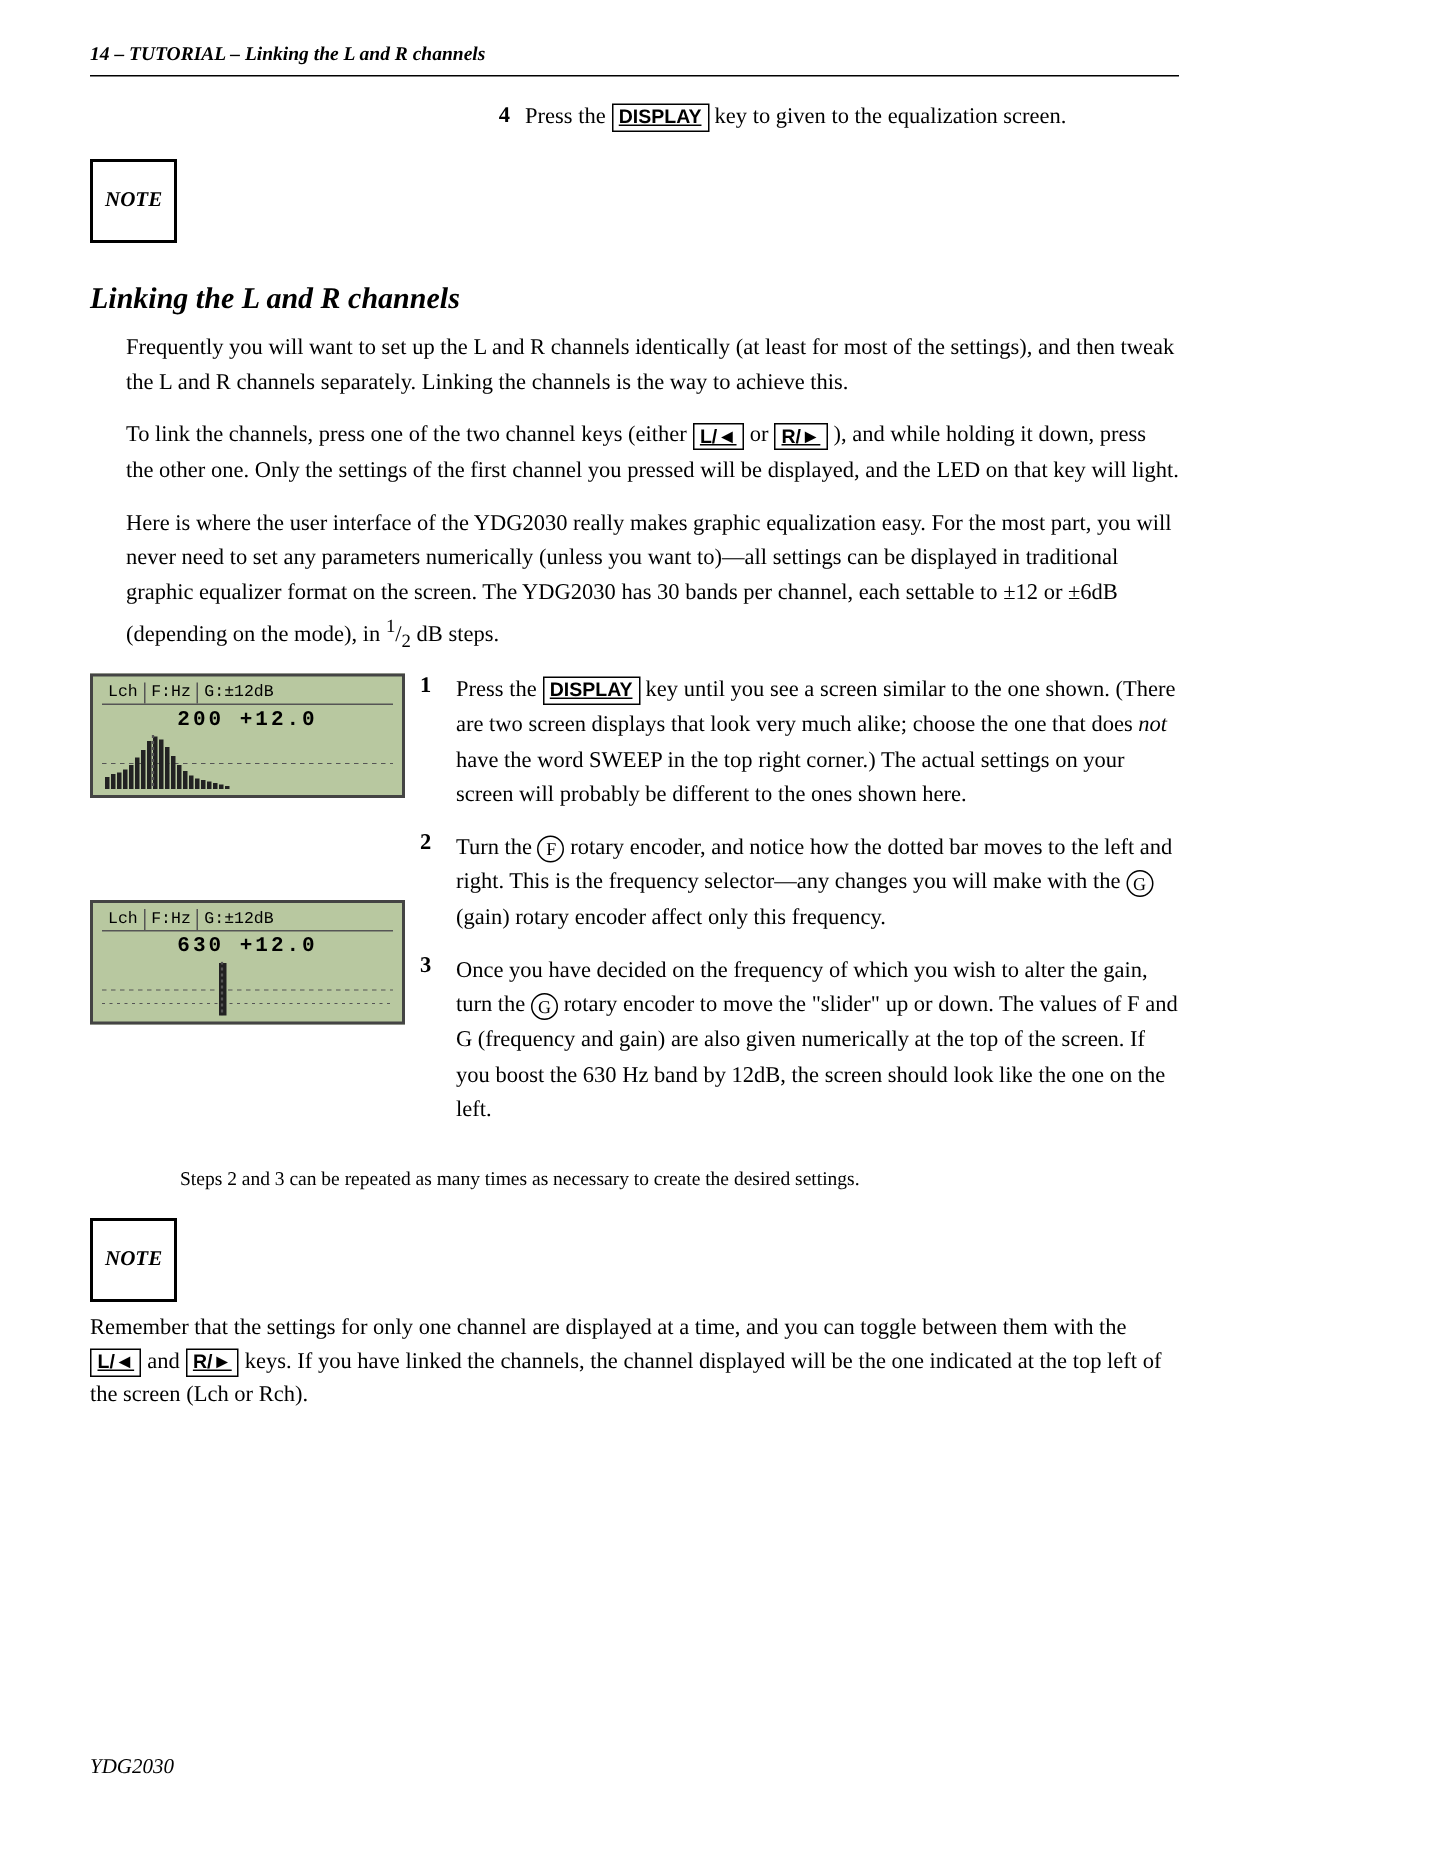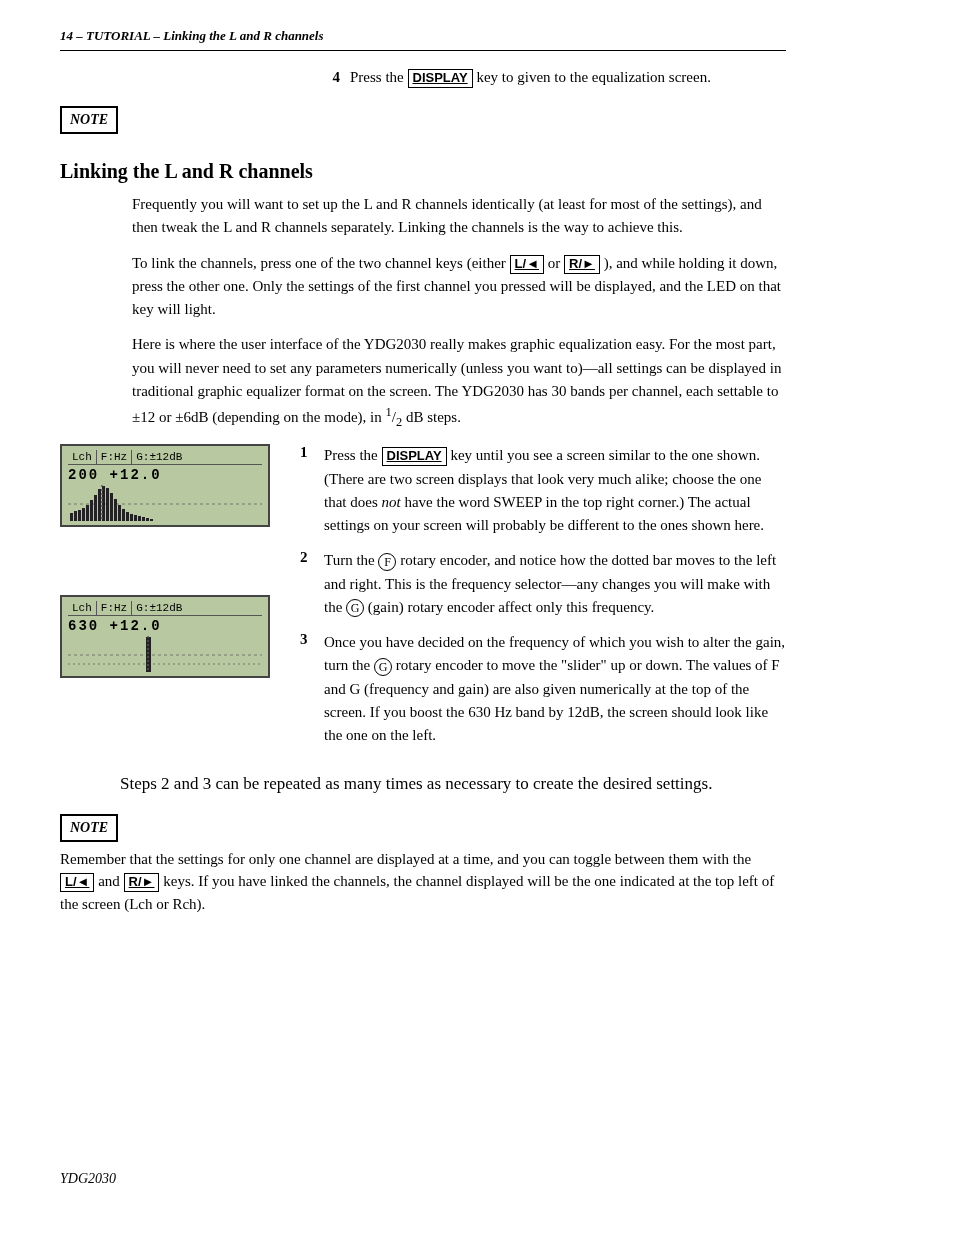--- a/index.html
+++ b/index.html
@@ -52,45 +52,46 @@
       padding-top: 0;
     }
     .step-content {
       flex: 1;
     }
 
     
     .note-box {
       border: 2px solid #000;
       display: inline-block;
-      padding: 4px 8px;
+      padding: 18px 8px;
       font-weight: bold;
       font-size: 14px;
       margin-bottom: 6px;
       font-style: italic;
     }
     .note-section {
       margin-bottom: 20px;
     }
     .note-text {
       font-size: 15px;
       line-height: 1.5;
     }
 
     
     .section-title {
       font-size: 20px;
       font-weight: bold;
+      font-style: italic;
       margin-bottom: 10px;
       margin-top: 8px;
     }
 
     
     .body-para {
-      margin-left: 72px;
+      margin-left: 24px;
       margin-bottom: 12px;
       font-size: 15px;
       line-height: 1.55;
     }
 
     
     .key-box {
       display: inline-block;
       border: 1.5px solid #000;
       padding: 0px 4px;
@@ -116,21 +117,20 @@
       font-style: normal;
     }
 
     
     .graphic-section {
       margin-bottom: 16px;
     }
 
     .two-col {
       display: flex;
-      gap: 20px;
       margin-bottom: 12px;
     }
 
     .left-col {
       width: 220px;
       flex-shrink: 0;
     }
     .right-col {
       flex: 1;
     }
@@ -156,20 +156,21 @@
     .lcd-cell {
       border-right: 1px solid #555;
       padding: 1px 4px;
       font-size: 11px;
     }
     .lcd-cell:last-child {
       border-right: none;
     }
     .lcd-freq-gain {
       font-size: 14px;
+      text-align: center;
       font-weight: bold;
       letter-spacing: 2px;
       margin-bottom: 2px;
     }
     .lcd-bars {
       height: 36px;
       position: relative;
       overflow: hidden;
     }
 
@@ -193,21 +194,21 @@
     .page-footer {
       position: absolute;
       bottom: 48px;
       left: 60px;
       font-size: 14px;
       font-style: italic;
     }
 
     .steps-repeat-note {
       margin-left: 60px;
-      font-size: 17px;
+      font-size: 13px;
       line-height: 1.55;
       margin-bottom: 16px;
     }
   </style>
 </head>
 <body>
 
 <div class="page">
 
   <div class="page-header">

